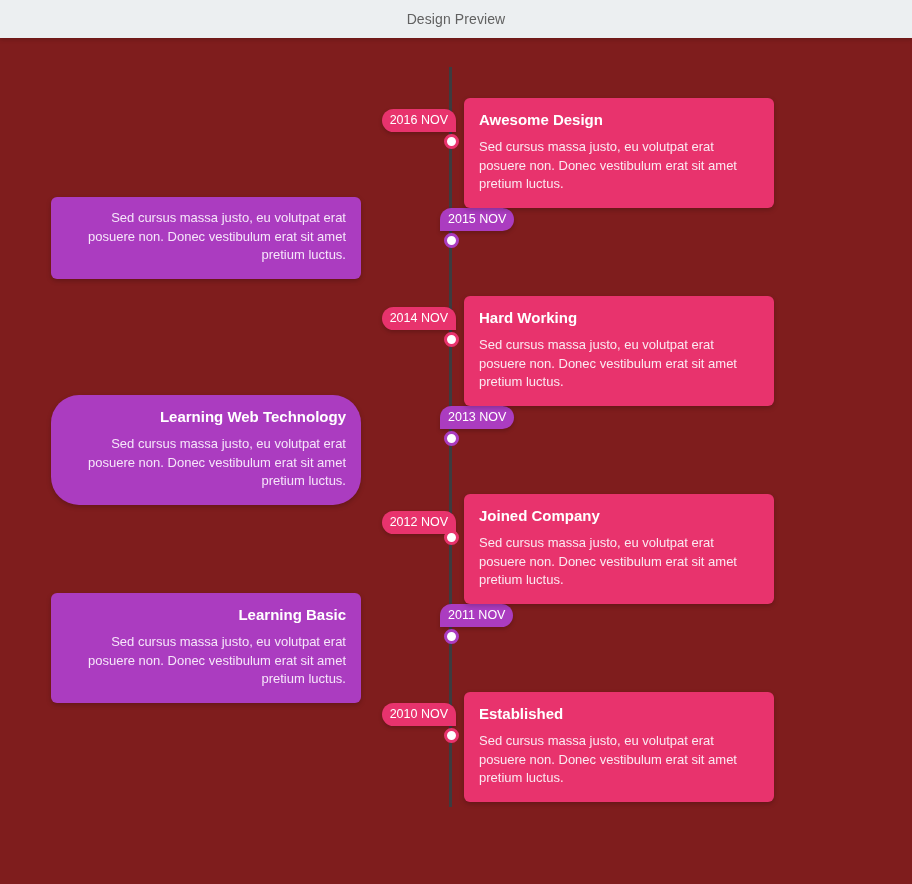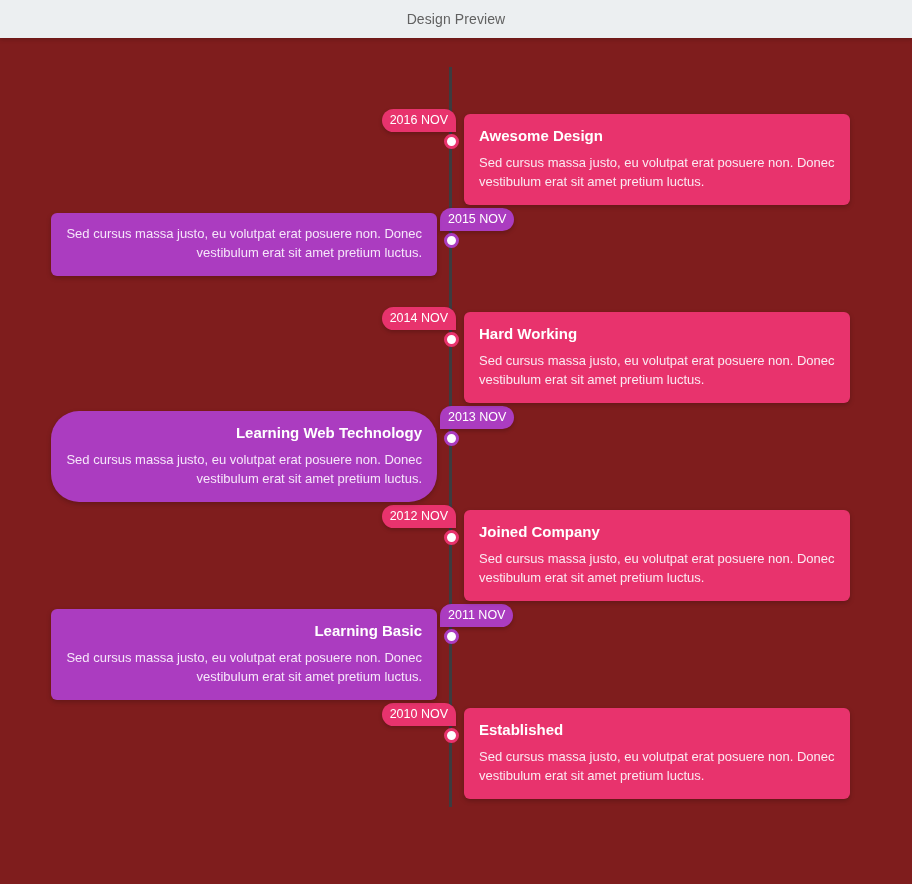--- a/index.html
+++ b/index.html
@@ -55,28 +55,27 @@
   .entry {
     position: absolute;
     left: 0;
     width: 912px;
     height: 0;
   }
 
   
   .card {
     position: absolute;
-    width: 386px;
+    width: 310px;
     border-radius: 6px;
     padding: 12px 15px 14px 15px;
     box-sizing: border-box;
     box-shadow: 0 2px 5px rgba(0,0,0,0.22);
     color: #ffffff;
     z-index: 5;
-    margin-top: 16px;
   }
   .entry.right .card {
     left: 464px;
     text-align: left;
   }
   .entry.left .card {
     left: 51px;
     text-align: right;
   }
   .card-title {
@@ -172,21 +171,21 @@
       </div>
       <div class="entry left theme-purple" style="top: 357px;">
         <div class="badge" style="top: 11px;">2013 NOV</div>
         <div class="marker" style="top: 36px;"></div>
         <div class="card" style="top: 0px; border-radius: 28px;">
           <div class="card-title">Learning Web Technology</div>
           <div class="card-body">Sed cursus massa justo, eu volutpat erat posuere non. Donec vestibulum erat sit amet pretium luctus.</div>
         </div>
       </div>
       <div class="entry right theme-pink" style="top: 456px;">
-        <div class="badge" style="top: 11px;">2012 NOV</div>
+        <div class="badge" style="top: 17px;">2012 NOV</div>
         <div class="marker" style="top: 36px;"></div>
         <div class="card" style="top: 0px;">
           <div class="card-title">Joined Company</div>
           <div class="card-body">Sed cursus massa justo, eu volutpat erat posuere non. Donec vestibulum erat sit amet pretium luctus.</div>
         </div>
       </div>
       <div class="entry left theme-purple" style="top: 555px;">
         <div class="badge" style="top: 11px;">2011 NOV</div>
         <div class="marker" style="top: 36px;"></div>
         <div class="card" style="top: 0px;">

